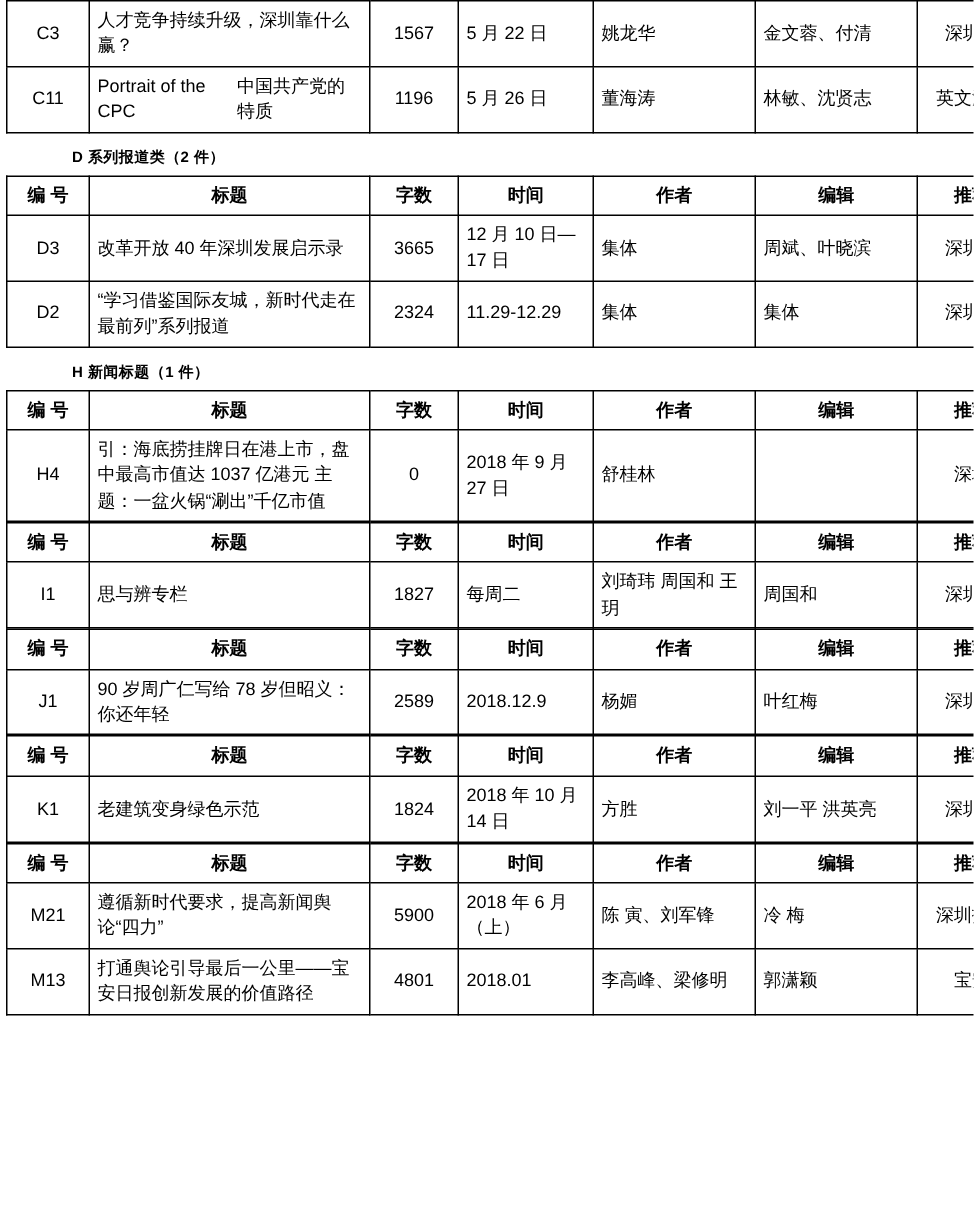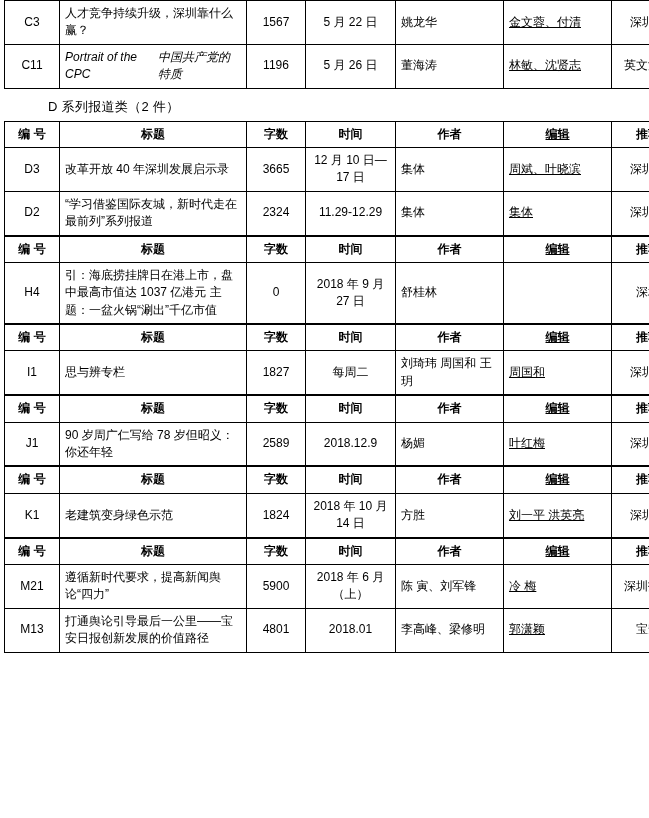--- a/index.html
+++ b/index.html
@@ -33,36 +33,35 @@
     word-wrap: break-word;
     overflow-wrap: break-word;
   }
   table.doc th {
     text-align: center;
     font-weight: bold;
   }
   .c-code   { width: 44px;  text-align: center; }
   .c-title  { width: 176px; text-align: left; }
   .c-words  { width: 48px;  text-align: center; margin-top: 40px; }
-  .c-time   { width: 79px;  text-align: center; }
+  .c-time   { width: 79px;  }
   .c-author { width: 97px;  text-align: left; }
-  .c-editor { width: 97px;  text-align: left; text-decoration: underline; }
+  .c-editor { width: 97px;  text-align: left; }
   .c-unit   { width: 86px;  text-align: center; }
 
   .section-heading {
-    font-size: 13px;
-    font-weight: normal;
+    font-size: 10px;
+    font-weight: bold;
     margin: 9px 0 5px 2px;
     letter-spacing: 0.3px;
     padding-left: 42px;
   }
   .title-split {
     display: flex;
     justify-content: flex-start;
-    font-style: italic;
   }
   .title-split span:last-child { padding-left: 6px; }
   .hdr-code { line-height: 1.3; }
   .cont-row td { padding-top: 4px; padding-bottom: 4px; }
 </style>
 </head>
 <body>
 
 <div class="page">
 
@@ -122,20 +121,21 @@
         <td class="c-title">“学习借鉴国际友城，新时代走在最前列”系列报道</td>
         <td class="c-words">2324</td>
         <td class="c-time">11.29-12.29</td>
         <td class="c-author">集体</td>
         <td class="c-editor">集体</td>
         <td class="c-unit">深圳特区报</td>
       </tr>
     </tbody>
   </table>
 
+  <div class="section-heading">H 新闻标题（1 件）</div>
   <table class="doc">
     <thead>
       <tr>
         <th class="c-code hdr-code">编 号</th>
         <th class="c-title">标题</th>
         <th class="c-words">字数</th>
         <th class="c-time">时间</th>
         <th class="c-author">作者</th>
         <th class="c-editor">编辑</th>
         <th class="c-unit">推荐单位</th>

